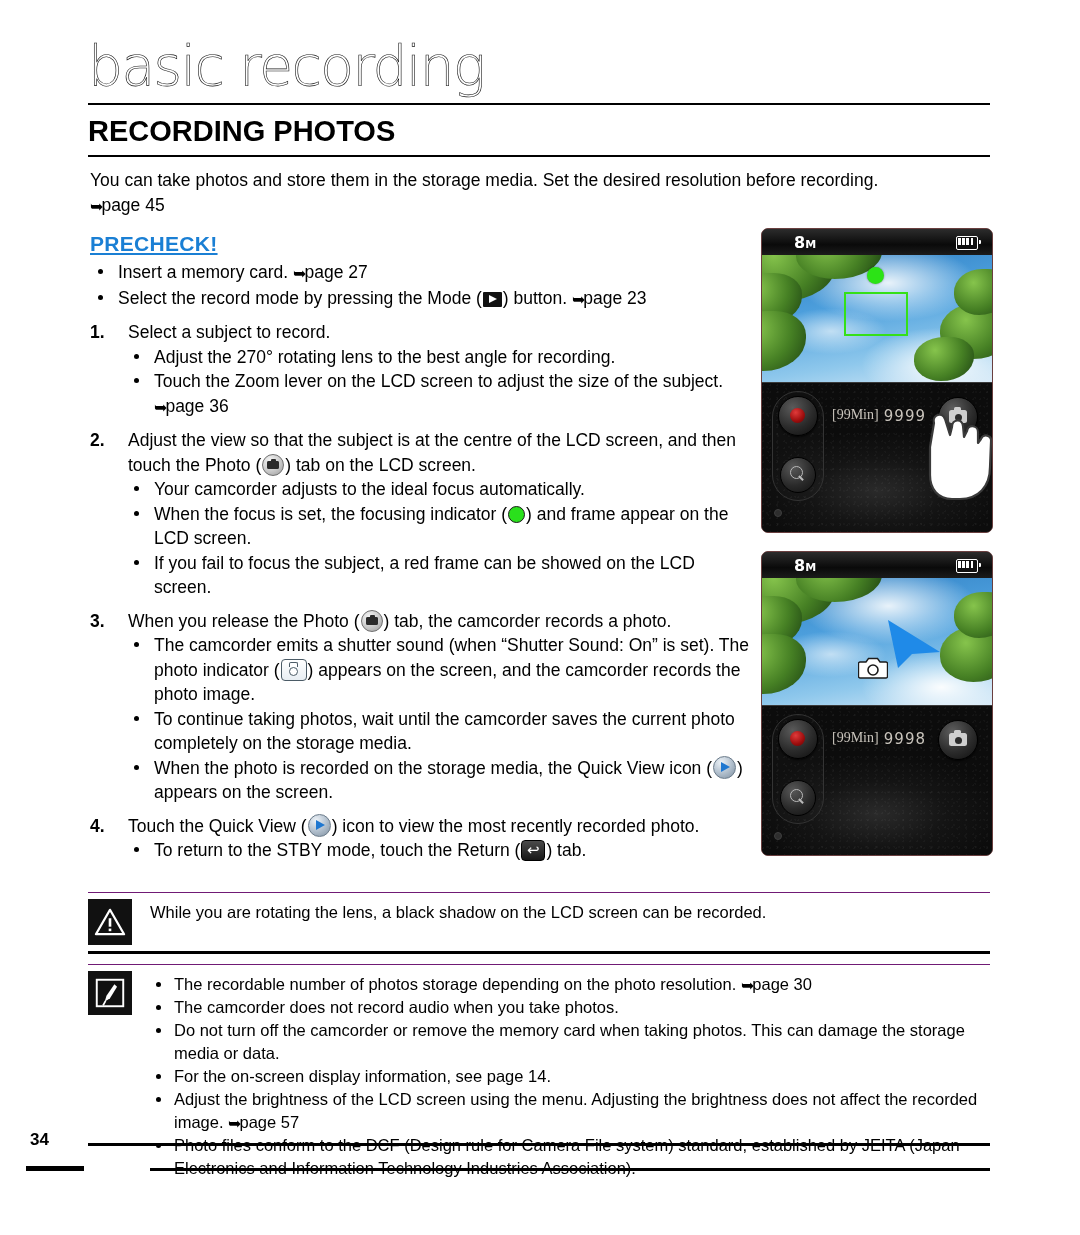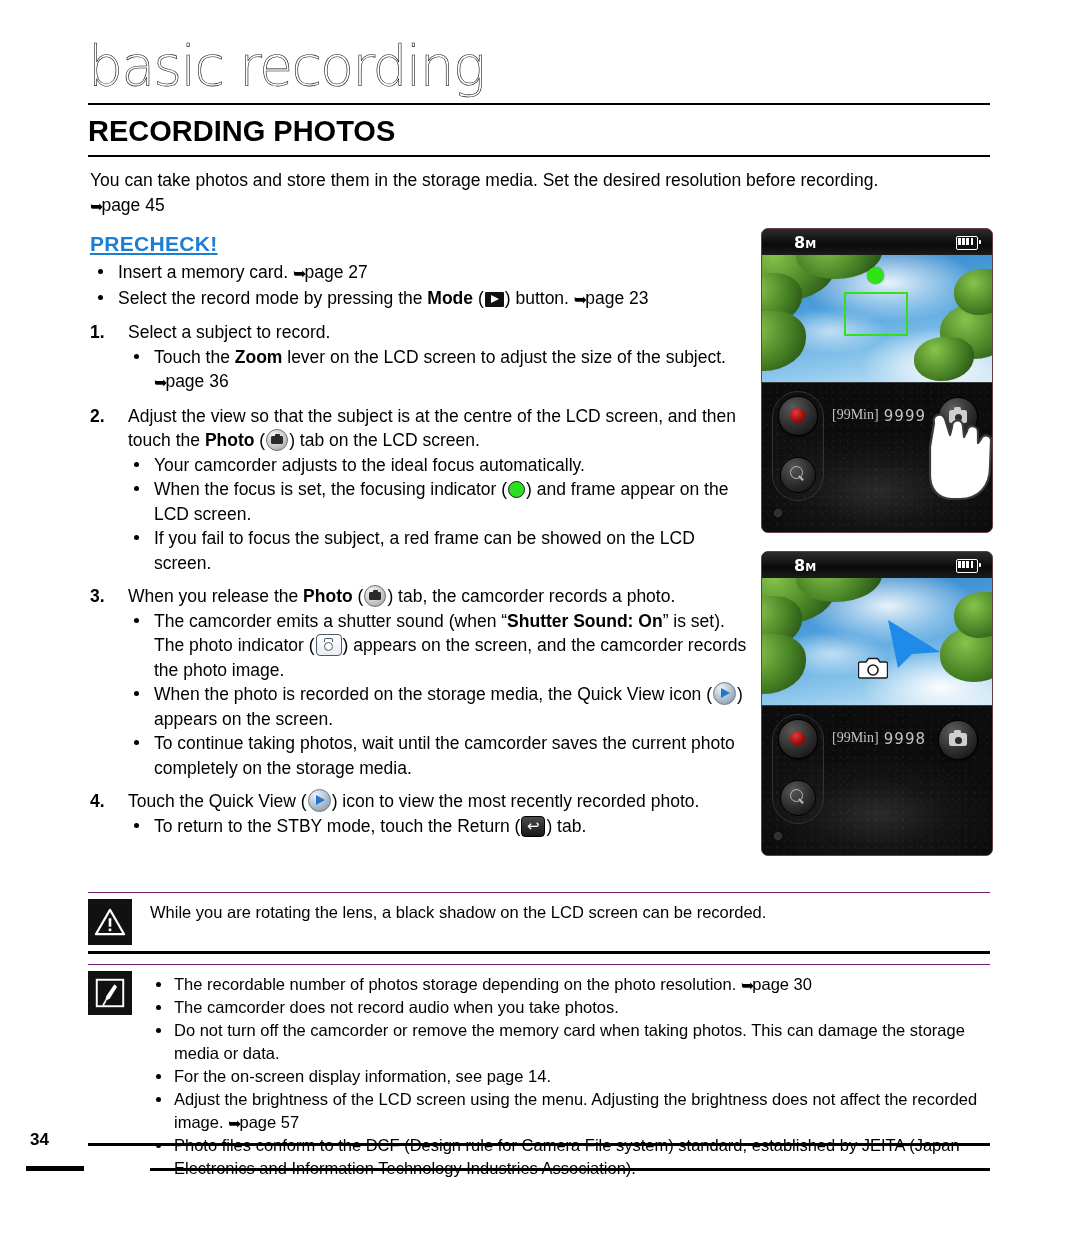--- a/index.html
+++ b/index.html
@@ -125,21 +125,21 @@
     font-weight: bold;
     font-size: 17.5px;
   }
   .sub-list {
     margin-top: 1px;
     padding-left: 32px;
   }
   .sub-list .bullet-row { padding-left: 26px; }
   .sub-list .bullet-row > .dot { left: 6px; }
 
-  b { font-weight: bold; }
+  b { font-weight: normal; }
 
   .arrow-ref { white-space: nowrap; }
   .arrow-ref .ar {
     display: inline-block;
     transform: translateY(1px);
     font-size: 16px;
     letter-spacing: -2px;
   }
 
   
@@ -578,20 +578,24 @@
         <span>Select the record mode by pressing the </span><b>Mode</b><span> (</span><span class="ic ic-mode"></span><span>)</span><span> button. </span><span class="arrow-ref"><span class="ar">➥</span><span>page 23</span></span>
       </li>
     </ul>
 
     <div class="step-row">
       <span class="num">1.</span>
       <span>Select a subject to record.</span>
       <ul class="plain sub-list">
         <li class="bullet-row">
           <span class="dot"></span>
+          <span>Adjust the 270° rotating lens to the best angle for recording.</span>
+        </li>
+        <li class="bullet-row">
+          <span class="dot"></span>
           <span>Touch the </span><b>Zoom</b><span> lever on the LCD screen to adjust the size of the subject. </span><span class="arrow-ref"><span class="ar">➥</span><span>page 36</span></span>
         </li>
       </ul>
     </div>
 
     <div class="step-row">
       <span class="num">2.</span>
       <span>Adjust the view so that the subject is at the centre of the LCD screen, and then touch the </span><b>Photo</b><span> (</span><span class="ic ic-phototab"></span><span>) tab on the LCD screen.</span>
       <ul class="plain sub-list">
         <li class="bullet-row">
@@ -612,25 +616,25 @@
     <div class="step-row">
       <span class="num">3.</span>
       <span>When you release the </span><b>Photo</b><span> (</span><span class="ic ic-phototab"></span><span>) tab, the camcorder records a photo.</span>
       <ul class="plain sub-list">
         <li class="bullet-row">
           <span class="dot"></span>
           <span>The camcorder emits a shutter sound (when “</span><b>Shutter Sound: On</b><span>” is set). The photo indicator (</span><span class="ic ic-photoind"></span><span>) appears on the screen, and the camcorder records the photo image.</span>
         </li>
         <li class="bullet-row">
           <span class="dot"></span>
+          <span>To continue taking photos, wait until the camcorder saves the current photo completely on the storage media.</span>
+        </li>
+        <li class="bullet-row">
+          <span class="dot"></span>
           <span>When the photo is recorded on the storage media, the Quick View icon (</span><span class="ic ic-quickview"></span><span>) appears on the screen.</span>
-        </li>
-        <li class="bullet-row">
-          <span class="dot"></span>
-          <span>To continue taking photos, wait until the camcorder saves the current photo completely on the storage media.</span>
         </li>
       </ul>
     </div>
 
     <div class="step-row">
       <span class="num">4.</span>
       <span>Touch the Quick View (</span><span class="ic ic-quickview"></span><span>) icon to view the most recently recorded photo.</span>
       <ul class="plain sub-list">
         <li class="bullet-row">
           <span class="dot"></span>

